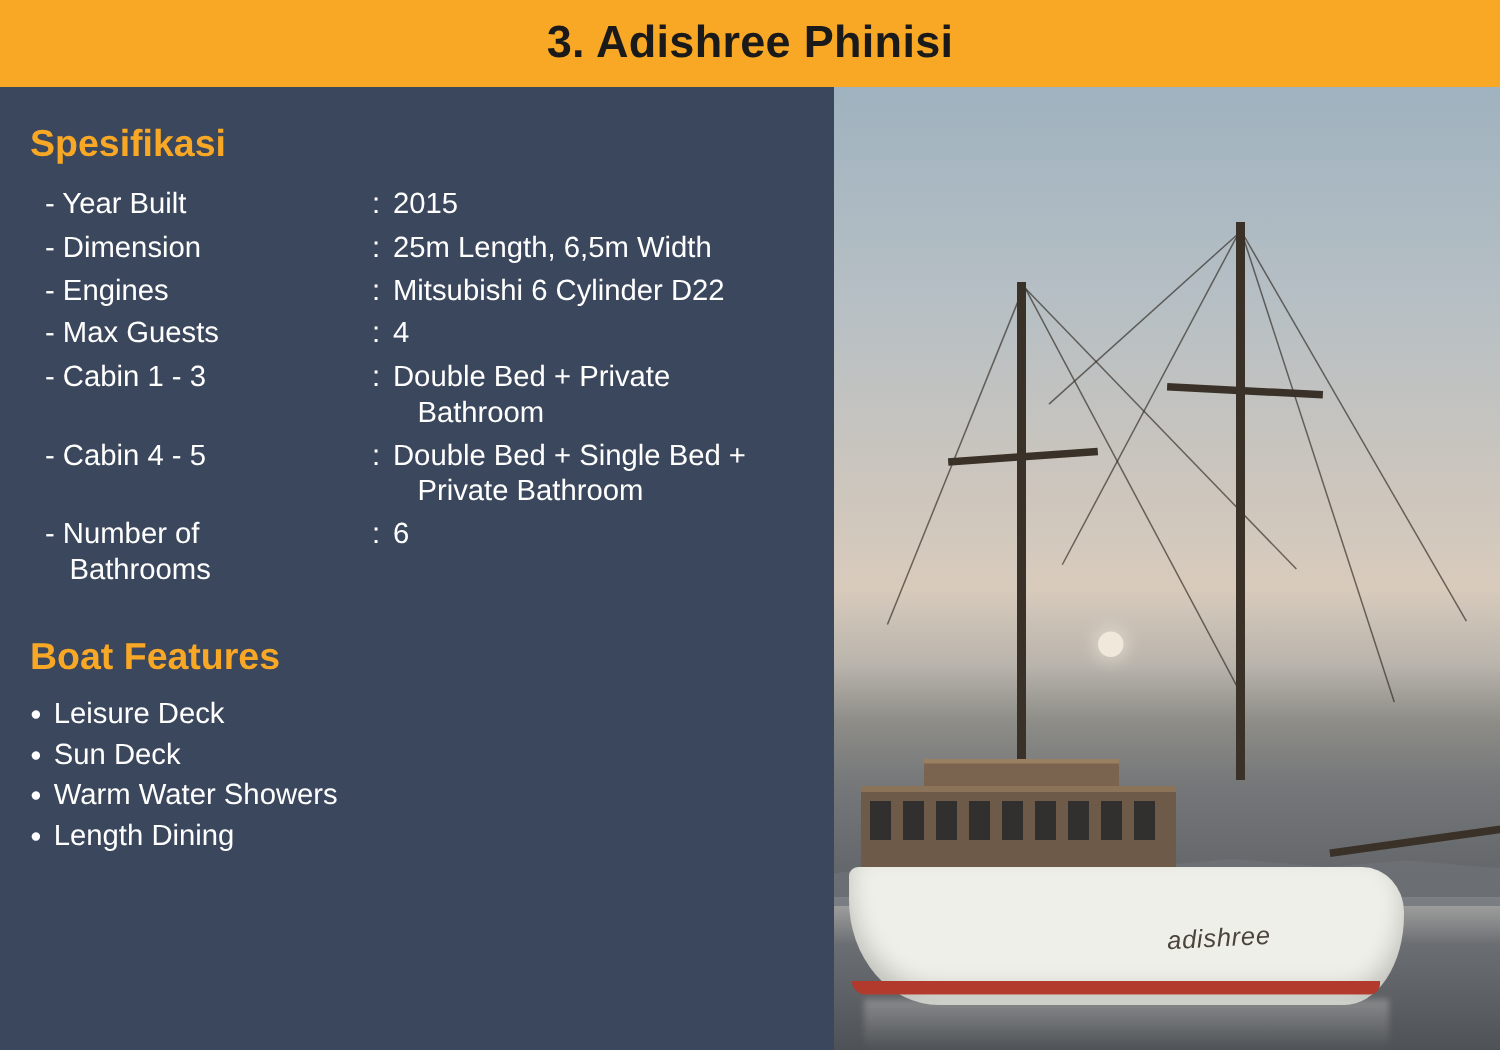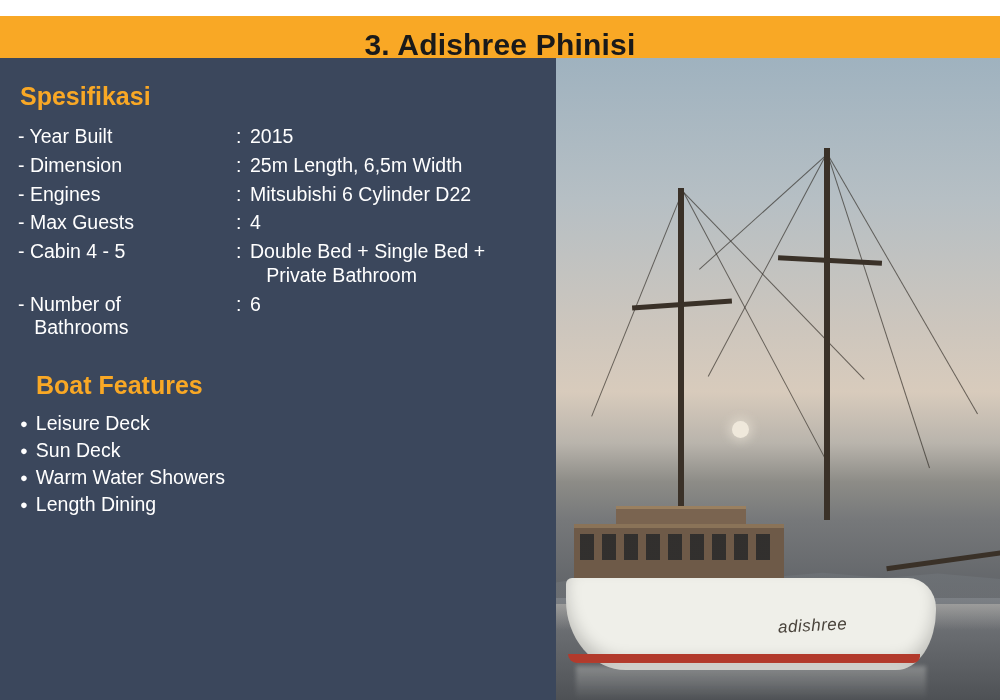--- a/index.html
+++ b/index.html
@@ -16,21 +16,21 @@
   .slide {
     position: relative;
     width: 1000px;
     height: 700px;
     background: #ffffff;
   }
   
   .header {
     position: absolute;
     left: 0;
-    top: 16px;
+    top: 0;
     width: 1000px;
     height: 58px;
     background: #f9a825;
     display: flex;
     align-items: center;
     justify-content: center;
   }
   .header-title {
     font-size: 30px;
     font-weight: bold;
@@ -67,21 +67,21 @@
   
   .section-title {
     color: #f9a825;
     font-size: 25px;
     font-weight: bold;
     margin: 0 0 14px 4px;
   }
   .spec-table {
     border-collapse: collapse;
     width: 100%;
-    margin-left: 2px;
+    margin-left: 14px;
   }
   .spec-table td {
     color: #ffffff;
     font-size: 19.5px;
     vertical-align: top;
     padding: 0 0 5px 0;
     line-height: 1.22;
   }
   .spec-label {
     width: 218px;
@@ -90,21 +90,21 @@
   .spec-colon {
     width: 14px;
   }
   .spec-value {
     white-space: pre-wrap;
   }
   .features-title {
     color: #f9a825;
     font-size: 25px;
     font-weight: bold;
-    margin: 26px 0 10px 20px;
+    margin: 26px 0 10px 4px;
   }
   .feature-list {
     list-style: none;
     margin: 0;
     padding: 0 0 0 4px;
   }
   .feature-list li {
     color: #ffffff;
     font-size: 19.5px;
     line-height: 1.38;
@@ -314,20 +314,26 @@
           </tr>
           <tr>
             <td class="spec-label">- Engines</td>
             <td class="spec-colon">:</td>
             <td class="spec-value">Mitsubishi 6 Cylinder D22</td>
           </tr>
           <tr>
             <td class="spec-label">- Max Guests</td>
             <td class="spec-colon">:</td>
             <td class="spec-value">4</td>
+          </tr>
+          <tr>
+            <td class="spec-label">- Cabin 1 - 3</td>
+            <td class="spec-colon">:</td>
+            <td class="spec-value">Double Bed + Private
+   Bathroom</td>
           </tr>
           <tr>
             <td class="spec-label">- Cabin 4 - 5</td>
             <td class="spec-colon">:</td>
             <td class="spec-value">Double Bed + Single Bed +
    Private Bathroom</td>
           </tr>
           <tr>
             <td class="spec-label">- Number of
    Bathrooms</td>

